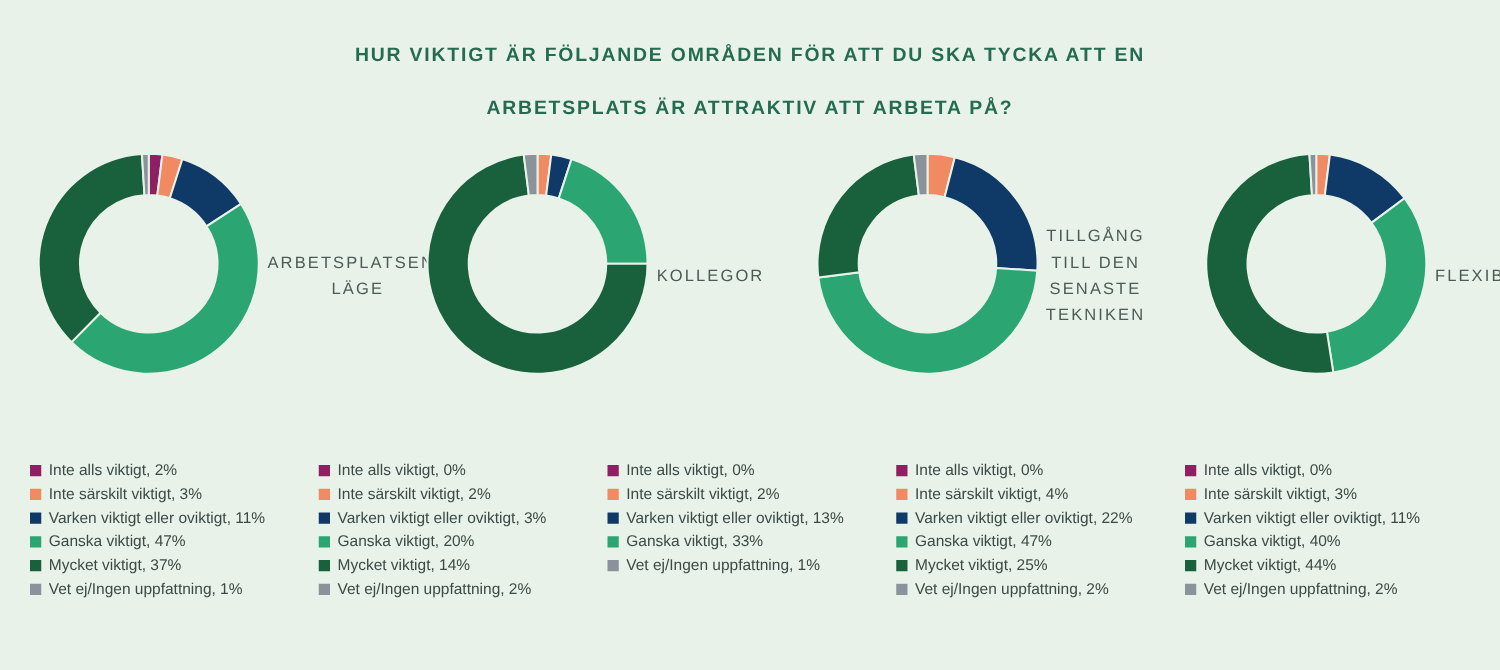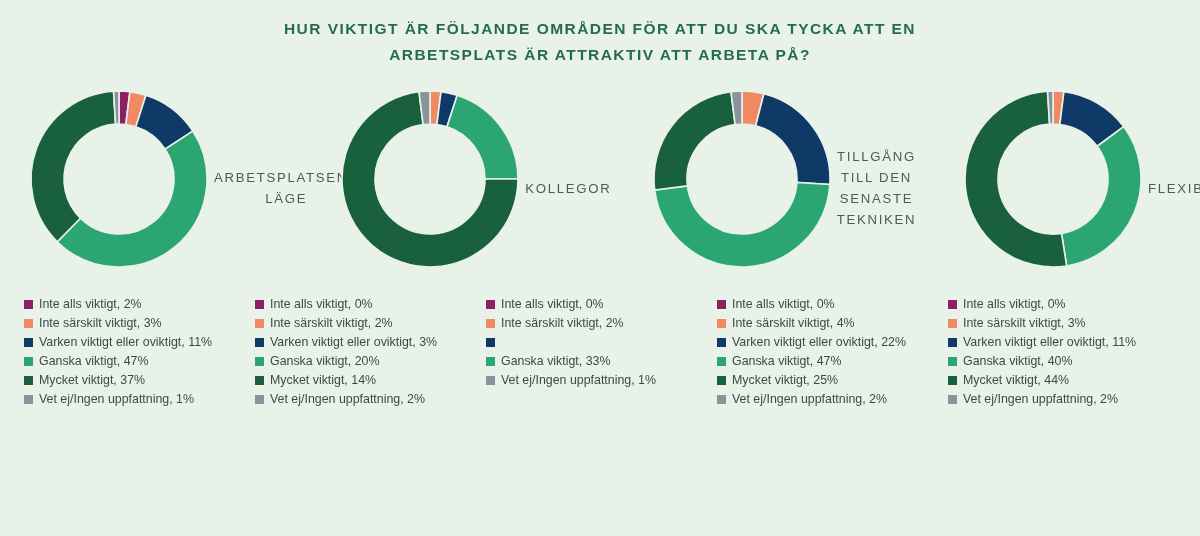--- a/index.html
+++ b/index.html
@@ -28,20 +28,21 @@
     padding-top: 16px;
     text-align: center;
   }
   .title-line {
     font-size: 15.5px;
     font-weight: bold;
     letter-spacing: 1.45px;
     color: #246b52;
     line-height: 26px;
     white-space: nowrap;
+    margin-top: 16px;
   }
 
   
   .charts-row {
     display: flex;
     justify-content: space-between;
     padding: 16px 24px 0 24px;
     box-sizing: border-box;
   }
   .chart-cell {
@@ -71,20 +72,21 @@
 
   
   .legends-row {
     display: flex;
     justify-content: space-between;
     padding: 22px 24px 0 24px;
     box-sizing: border-box;
   }
   .legend-cell {
     width: 228px;
+    margin-top: 40px;
   }
   .legend-item {
     display: flex;
     align-items: flex-start;
     margin-bottom: 2px;
     height: 17px;
   }
   .legend-swatch {
     width: 9px;
     height: 9px;
@@ -220,20 +222,21 @@
         <div class="legend-item">
           <span class="legend-swatch" style="background: rgb(142, 31, 99);"></span>
           <span class="legend-text">Inte alls viktigt, 0%</span>
         </div>
         <div class="legend-item">
           <span class="legend-swatch" style="background: rgb(240, 138, 98);"></span>
           <span class="legend-text">Inte särskilt viktigt, 2%</span>
         </div>
         <div class="legend-item">
           <span class="legend-swatch" style="background: rgb(15, 58, 103);"></span>
+          <span class="legend-text">Varken viktigt eller oviktigt, 13%</span>
         </div>
         <div class="legend-item">
           <span class="legend-swatch" style="background: rgb(43, 166, 115);"></span>
           <span class="legend-text">Ganska viktigt, 33%</span>
         </div>
         <div class="legend-item">
           <span class="legend-swatch" style="background: rgb(138, 147, 155);"></span>
           <span class="legend-text">Vet ej/Ingen uppfattning, 1%</span>
         </div>
       </div>

